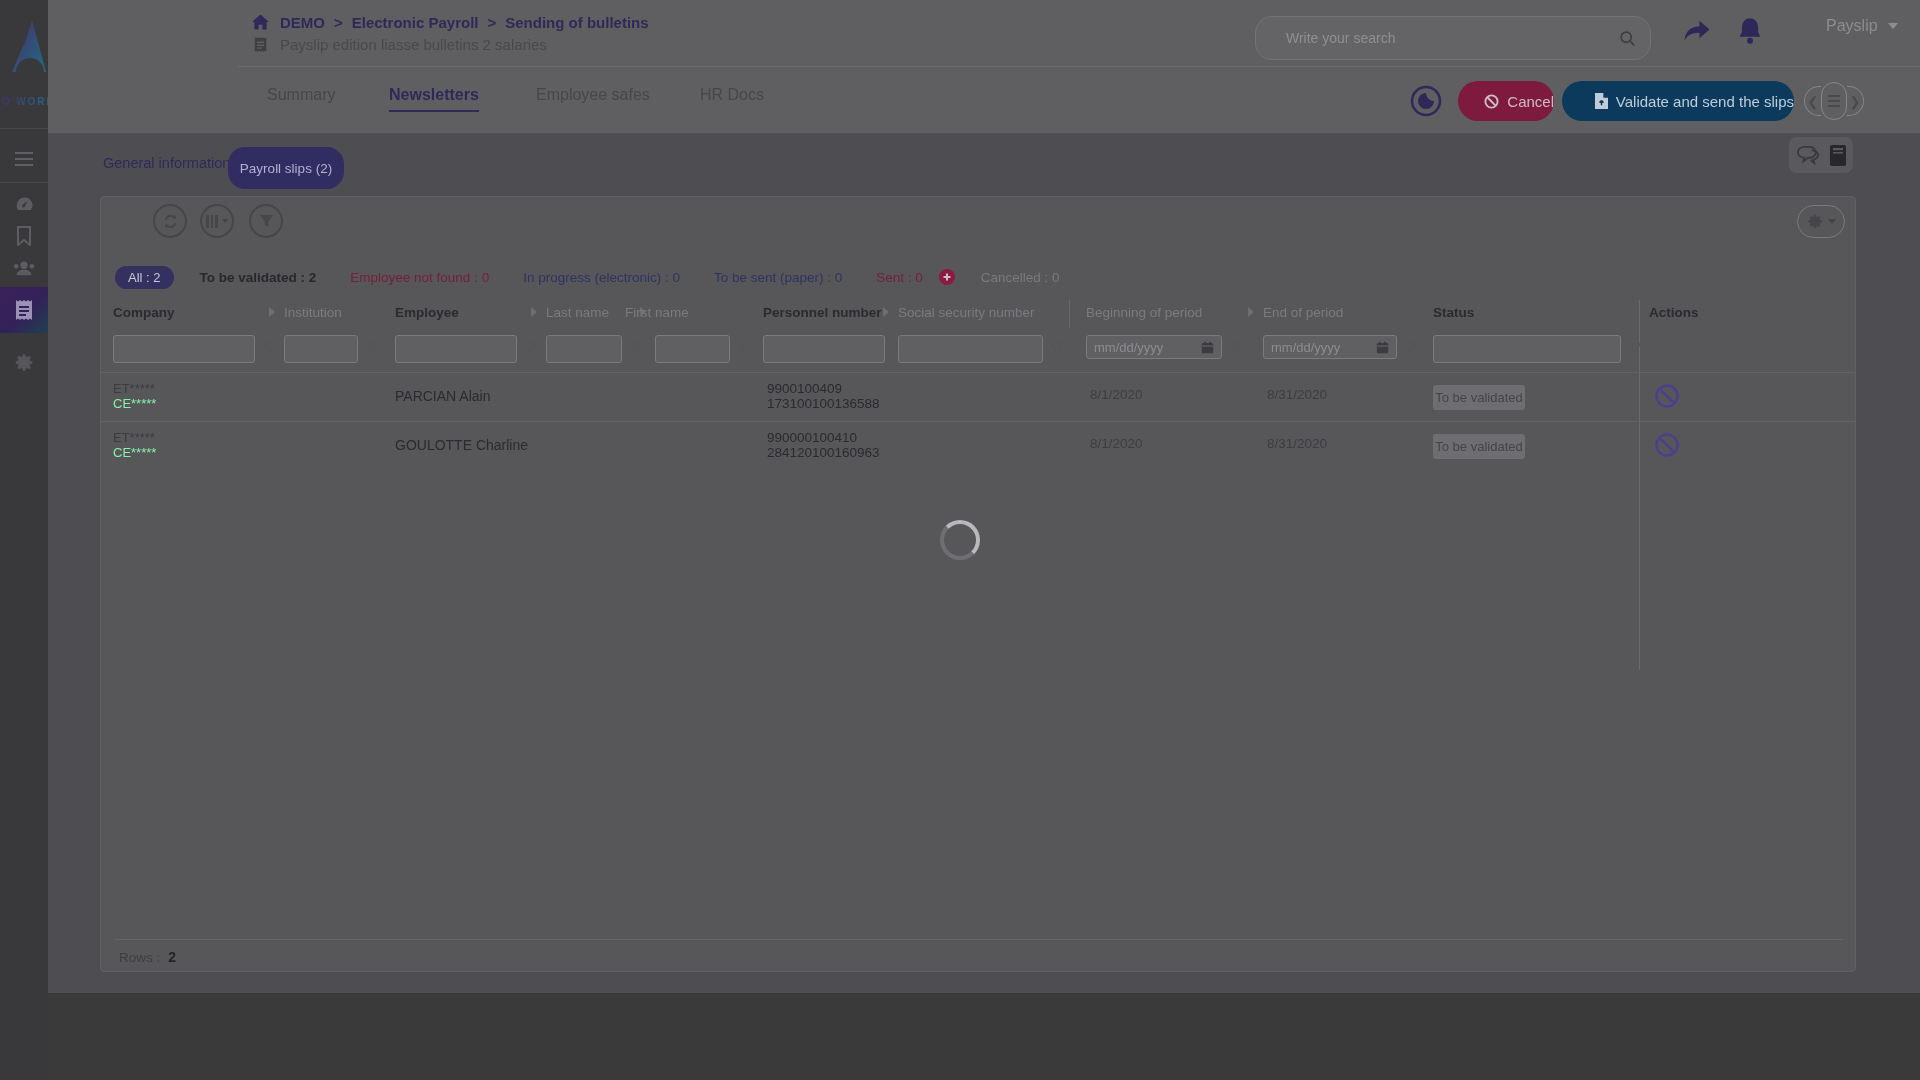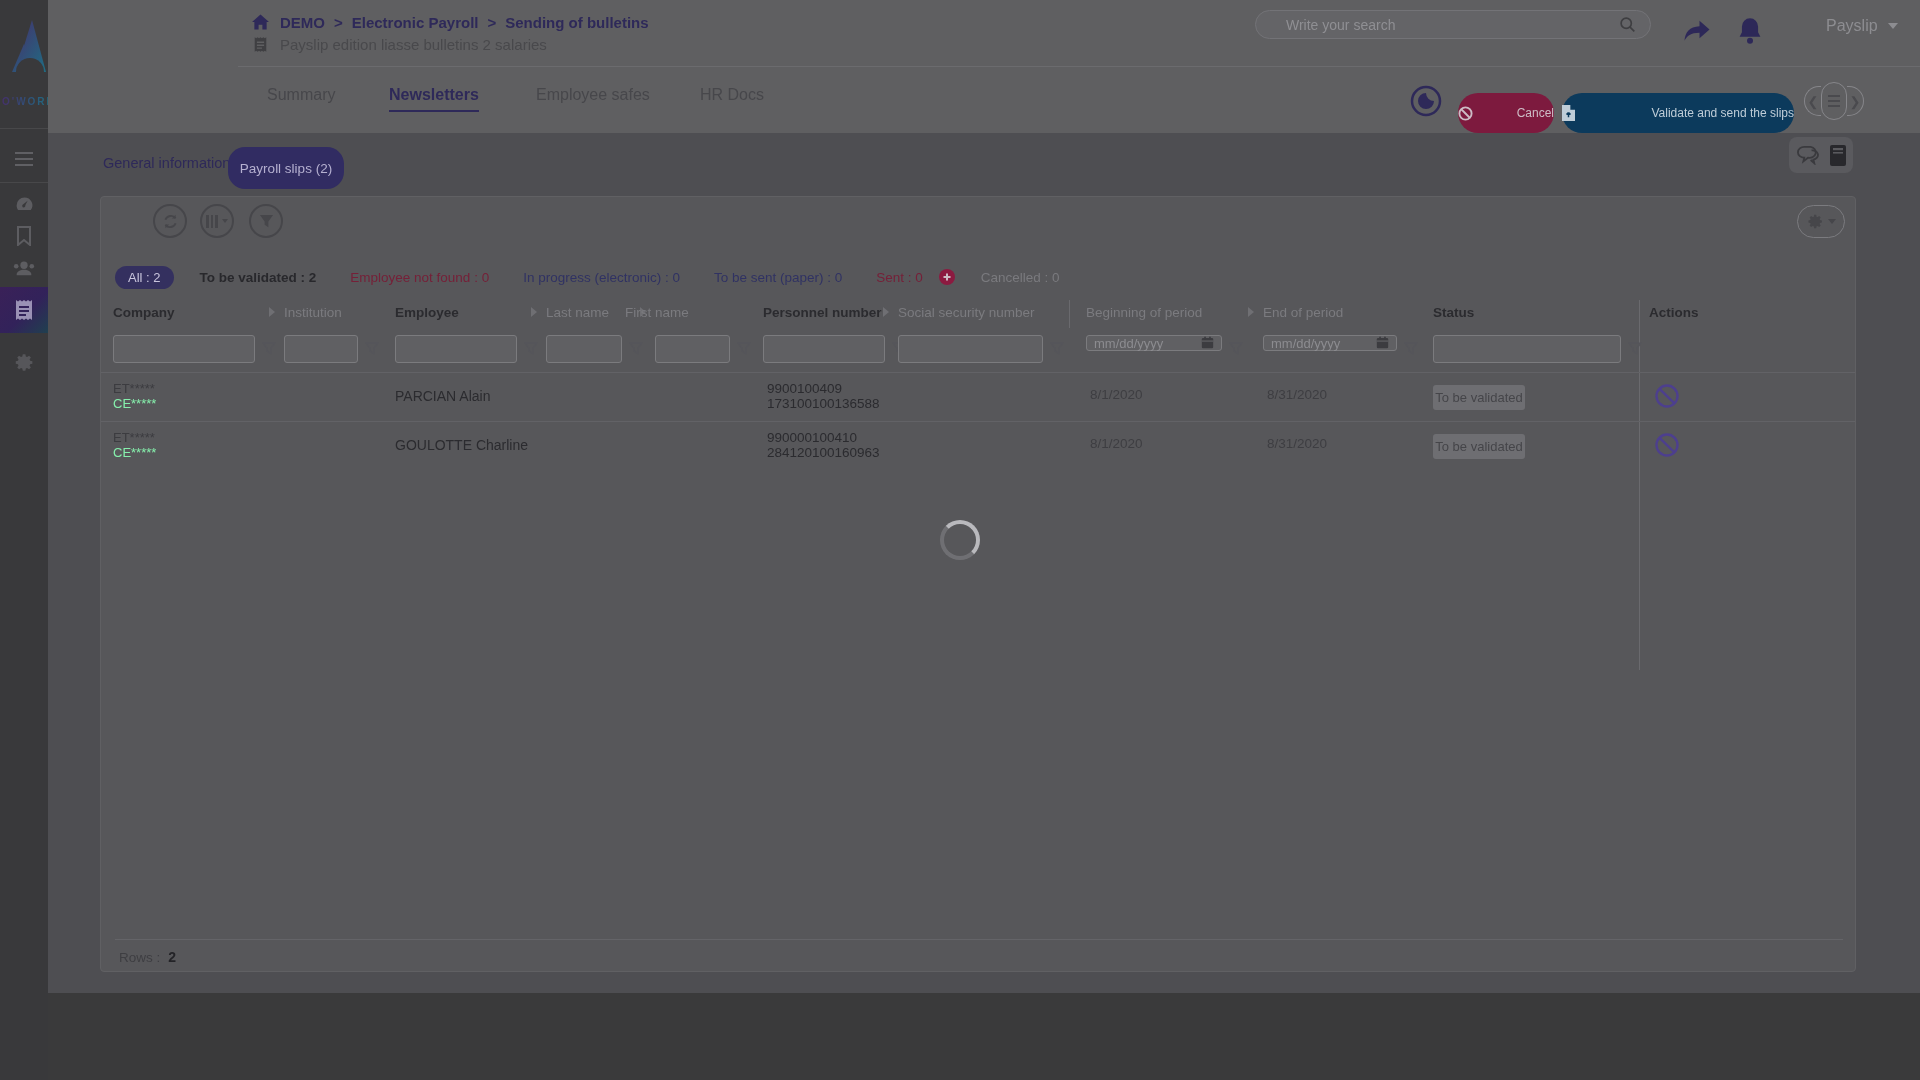--- a/index.html
+++ b/index.html
@@ -16,36 +16,36 @@
   #logo { position:absolute; left:2px; top:10px; width:44px; height:100px; }
   .logo-txt { position:absolute; top:86px; left:0; width:48px; text-align:center; font-size:10px; font-weight:bold; letter-spacing:2px;
               background:linear-gradient(90deg,#45306c,#1f6d83); -webkit-background-clip:text; background-clip:text; color:transparent; }
 
   
   #header { position:absolute; left:48px; top:0; width:1872px; height:133px; background:#5f5f61; }
   #hdr-divider { position:absolute; left:190px; top:66px; width:1682px; height:1px; background:#6b6b6e; }
   #breadcrumb { position:absolute; left:204px; top:11px; height:22px; display:flex; align-items:center; gap:9px;
                 color:#2e2959; font-size:15px; font-weight:bold; }
   #subtitle-row { position:absolute; left:206px; top:36px; display:flex; align-items:center; gap:13px; color:#49494c; font-size:15px; }
-  #search { position:absolute; left:1207px; top:10px; width:396px; height:29px; border-radius:17px;
+  #search { position:absolute; left:1207px; top:16px; width:396px; height:44px; border-radius:17px;
             background:#646467; border:1px solid #737377; display:flex; align-items:center; }
   #search input { flex:1; background:transparent; border:none; outline:none; font-size:14px; color:#c9c9cc;
                   padding-left:30px; font-family:"Liberation Sans",sans-serif; }
   #search input::placeholder { color:#8f8f93; }
   .hdr-ic { position:absolute; color:#2d2858; }
   #user-menu { position:absolute; left:1778px; top:17px; display:flex; align-items:center; gap:10px; color:#8d8d91; font-size:16px; cursor:pointer; }
   .caret-down { width:0; height:0; border-left:5px solid transparent; border-right:5px solid transparent; border-top:6px solid currentColor; display:inline-block; }
 
   
   .tab { position:absolute; top:86px; font-size:16px; color:#47474b; cursor:pointer; }
   .tab.active { color:#2e2959; font-weight:bold; }
   .tab.active::after { content:""; position:absolute; left:0; right:0; bottom:-8px; height:2px; background:#2e2959; }
   #eye-btn { position:absolute; left:1361px; top:84px; color:#2e2959; }
-  .pill-btn { position:absolute; top:81px; height:40px; border-radius:20px; display:flex; align-items:center; justify-content:space-between;
-              gap:8px; font-size:12px; border:none; cursor:pointer; font-family:"Liberation Sans",sans-serif;margin-top:12px; }
+  .pill-btn { position:absolute; top:81px; height:40px; border-radius:20px; display:flex; align-items:center; justify-content:flex-end;
+              gap:8px; font-size:15px; border:none; cursor:pointer; font-family:"Liberation Sans",sans-serif; }
   #btn-cancel { left:1410px; width:96px; background:#7d1a3e; color:#cdbcc5; }
   #btn-validate { left:1514px; width:232px; background:#0c3a5c; color:#bfcdd8; }
   #pager { position:absolute; left:1756px; top:82px; height:38px; display:flex; align-items:center; }
   .pg { border:1px solid #86868a; color:#4a4a4e; display:flex; align-items:center; justify-content:center; background:transparent; }
   .pg.side { width:17px; height:30px; font-size:13px; }
   .pg.left { border-radius:15px 0 0 15px; border-right:none; }
   .pg.right { border-radius:0 15px 15px 0; border-left:none; }
   .pg.mid { width:26px; height:38px; border-radius:13px; }
   .burger-s { display:flex; flex-direction:column; gap:3px; }
   .burger-s i { display:block; width:12px; height:2px; background:#4a4a4e; }
@@ -79,22 +79,22 @@
   .hdr-cell { position:absolute; top:108px; font-size:13.5px; }
   .hdr-bold { color:#2b2b2f; font-weight:bold; }
   .hdr-light { color:#7b7b7f; }
   .sort-caret { position:absolute; top:110px; width:0; height:0; border-top:5px solid transparent; border-bottom:5px solid transparent;
                 border-left:6px solid #6f6f73; }
   .col-vline { position:absolute; top:103px; width:1px; height:28px; background:#6a6a6e; }
   .flt-input { position:absolute; top:138px; height:28px; background:#606063; border:1px solid #7b7b7e; border-radius:3px;
                font-size:13px; color:#c5c5c8; padding:0 6px; font-family:"Liberation Sans",sans-serif; outline:none; }
   .flt-input::placeholder { color:#8c8c90; }
   .funnel { position:absolute; top:145px; color:#55555a; }
-  .date-box { position:absolute; top:138px; height:16px; background:#606063; border:1px solid #7b7b7e; border-radius:3px;
-              display:flex; align-items:flex-start; justify-content:space-between; padding:0 7px; color:#8c8c90; font-size:13px; }
+  .date-box { position:absolute; top:138px; height:24px; background:#606063; border:1px solid #7b7b7e; border-radius:3px;
+              display:flex; align-items:center; justify-content:space-between; padding:0 7px; color:#8c8c90; font-size:13px; }
   .row { position:absolute; left:0; width:1754px; height:48px; border-top:1px solid #626266; }
   .row:last-of-type { border-bottom:1px solid #626266; }
   .cell { position:absolute; font-size:13.5px; color:#2b2b2f; }
   .c-top { top:8px; } .c-bot { top:23px; }
   .comp1 { color:#3c3c40; font-size:13px; }
   .comp2 { color:#86efac; font-size:13px; }
   .emp { top:15px; font-size:14px; }
   .date-c { top:14px; color:#3e3e42; }
   .status-pill { position:absolute; left:1332px; top:12px; width:92px; height:25px; background:#6e6e72; border-radius:3px;
                  color:#454549; font-size:13px; display:flex; align-items:center; justify-content:center; }

